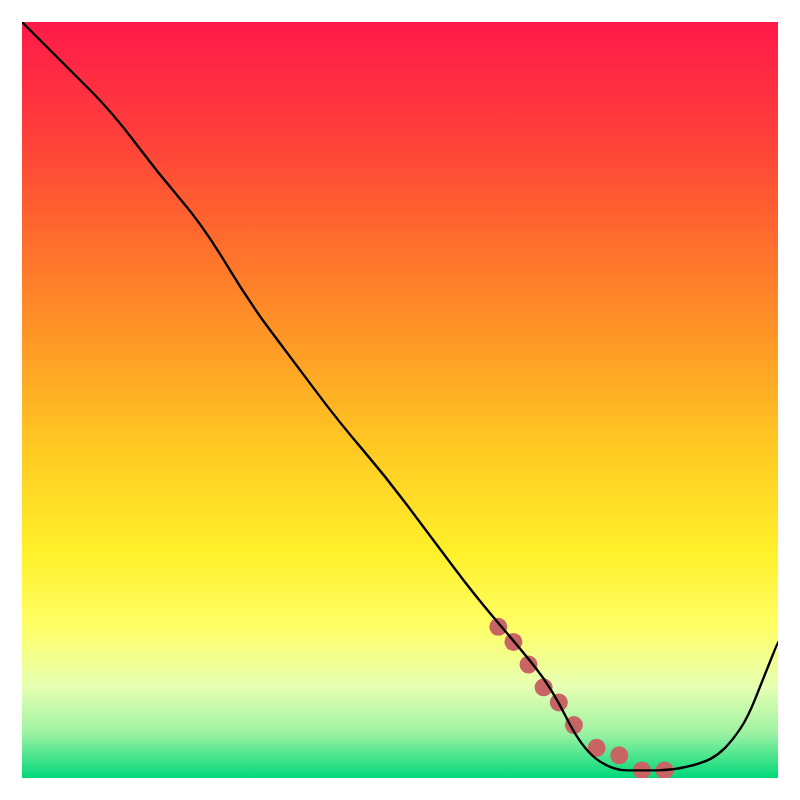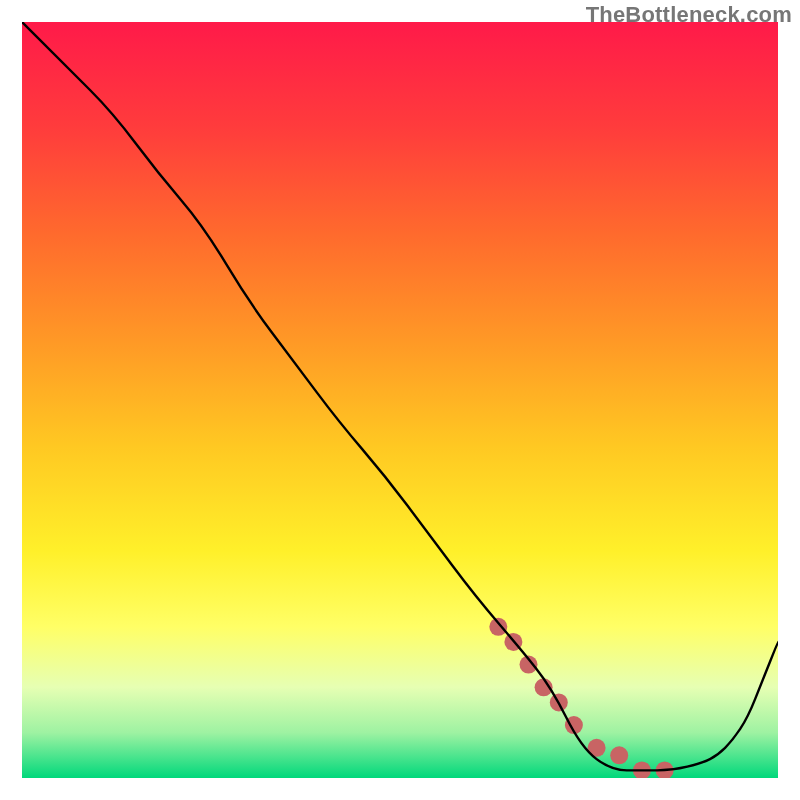--- a/index.html
+++ b/index.html
@@ -38,21 +38,20 @@
     font-weight: 600;
     color: #767676;
     letter-spacing: 0.2px;
     user-select: none;
   }
 </style>
 </head>
 <body>
 
 <div class="stage">
-  <div class="watermark">TheBottleneck.com</div>
 
   <div class="plot">
     <svg viewBox="0 0 756 756" preserveAspectRatio="none">
       <defs>
         <linearGradient id="bg-grad" x1="0" y1="0" x2="0" y2="1">
         <stop offset="0.0%" stop-color="#ff1a49"></stop>
             <stop offset="14.0%" stop-color="#ff3c3c"></stop>
             <stop offset="28.0%" stop-color="#ff6a2d"></stop>
             <stop offset="42.0%" stop-color="#ff9826"></stop>
             <stop offset="56.0%" stop-color="#ffc822"></stop>

